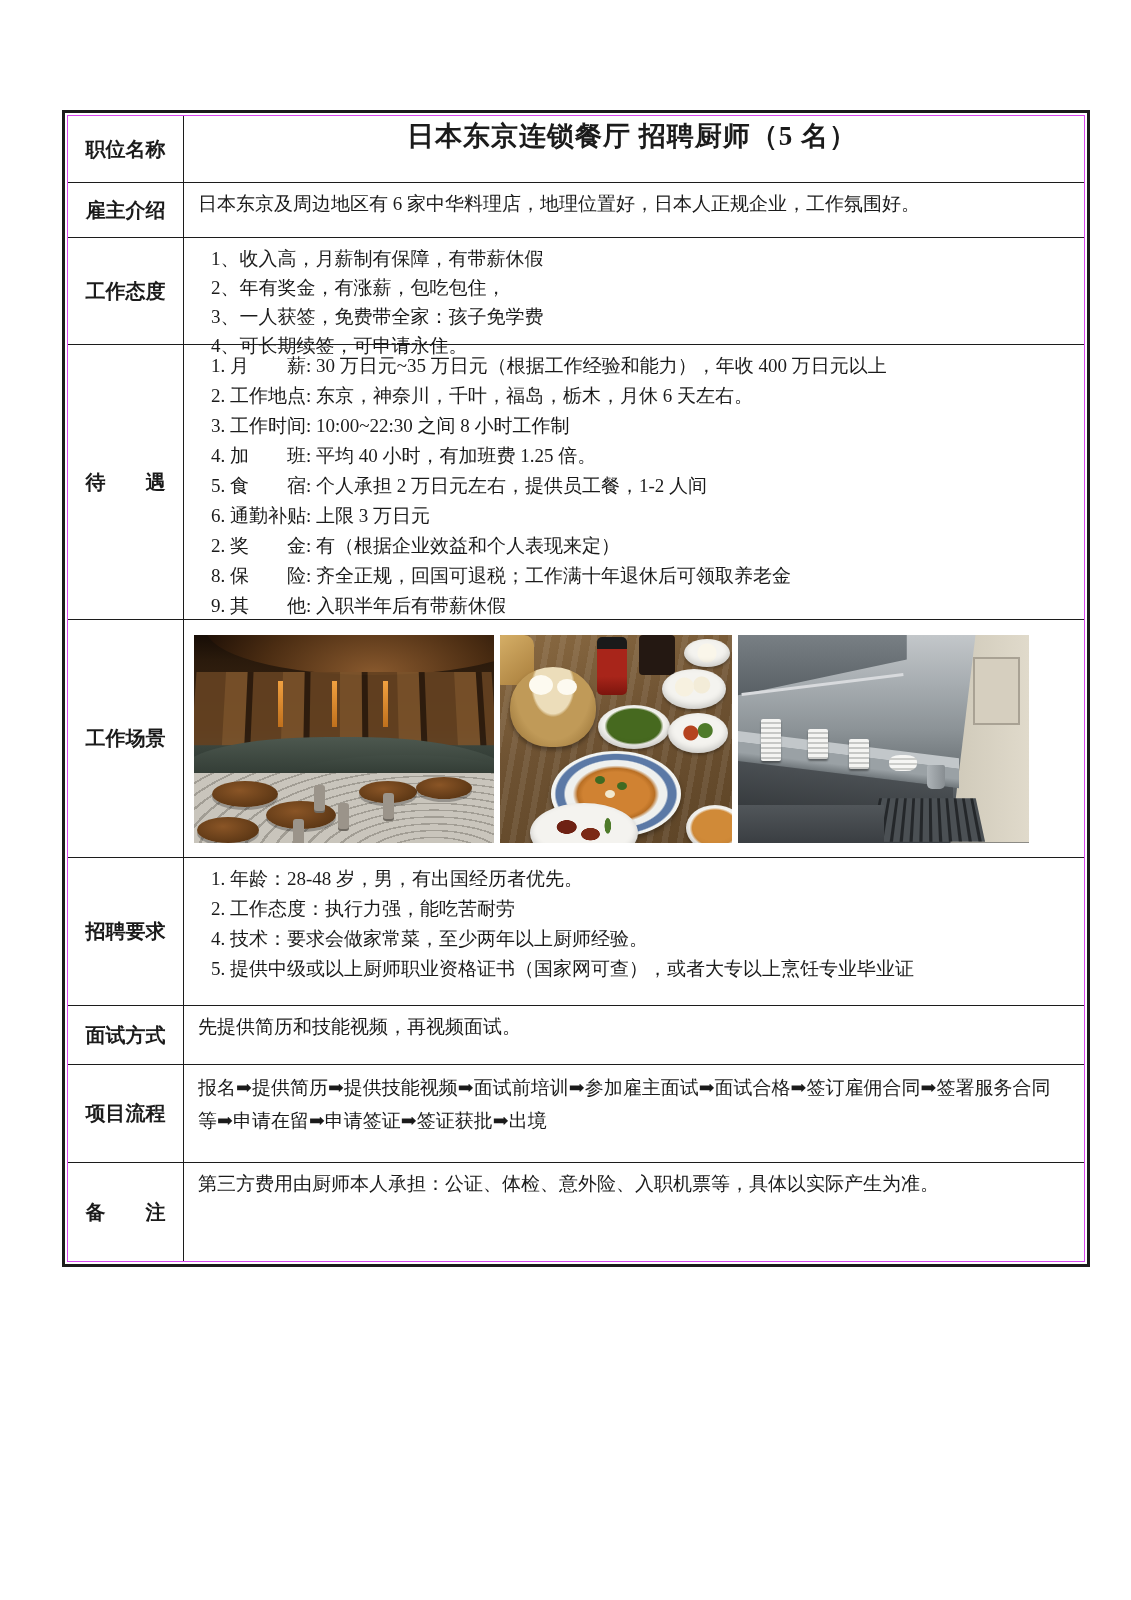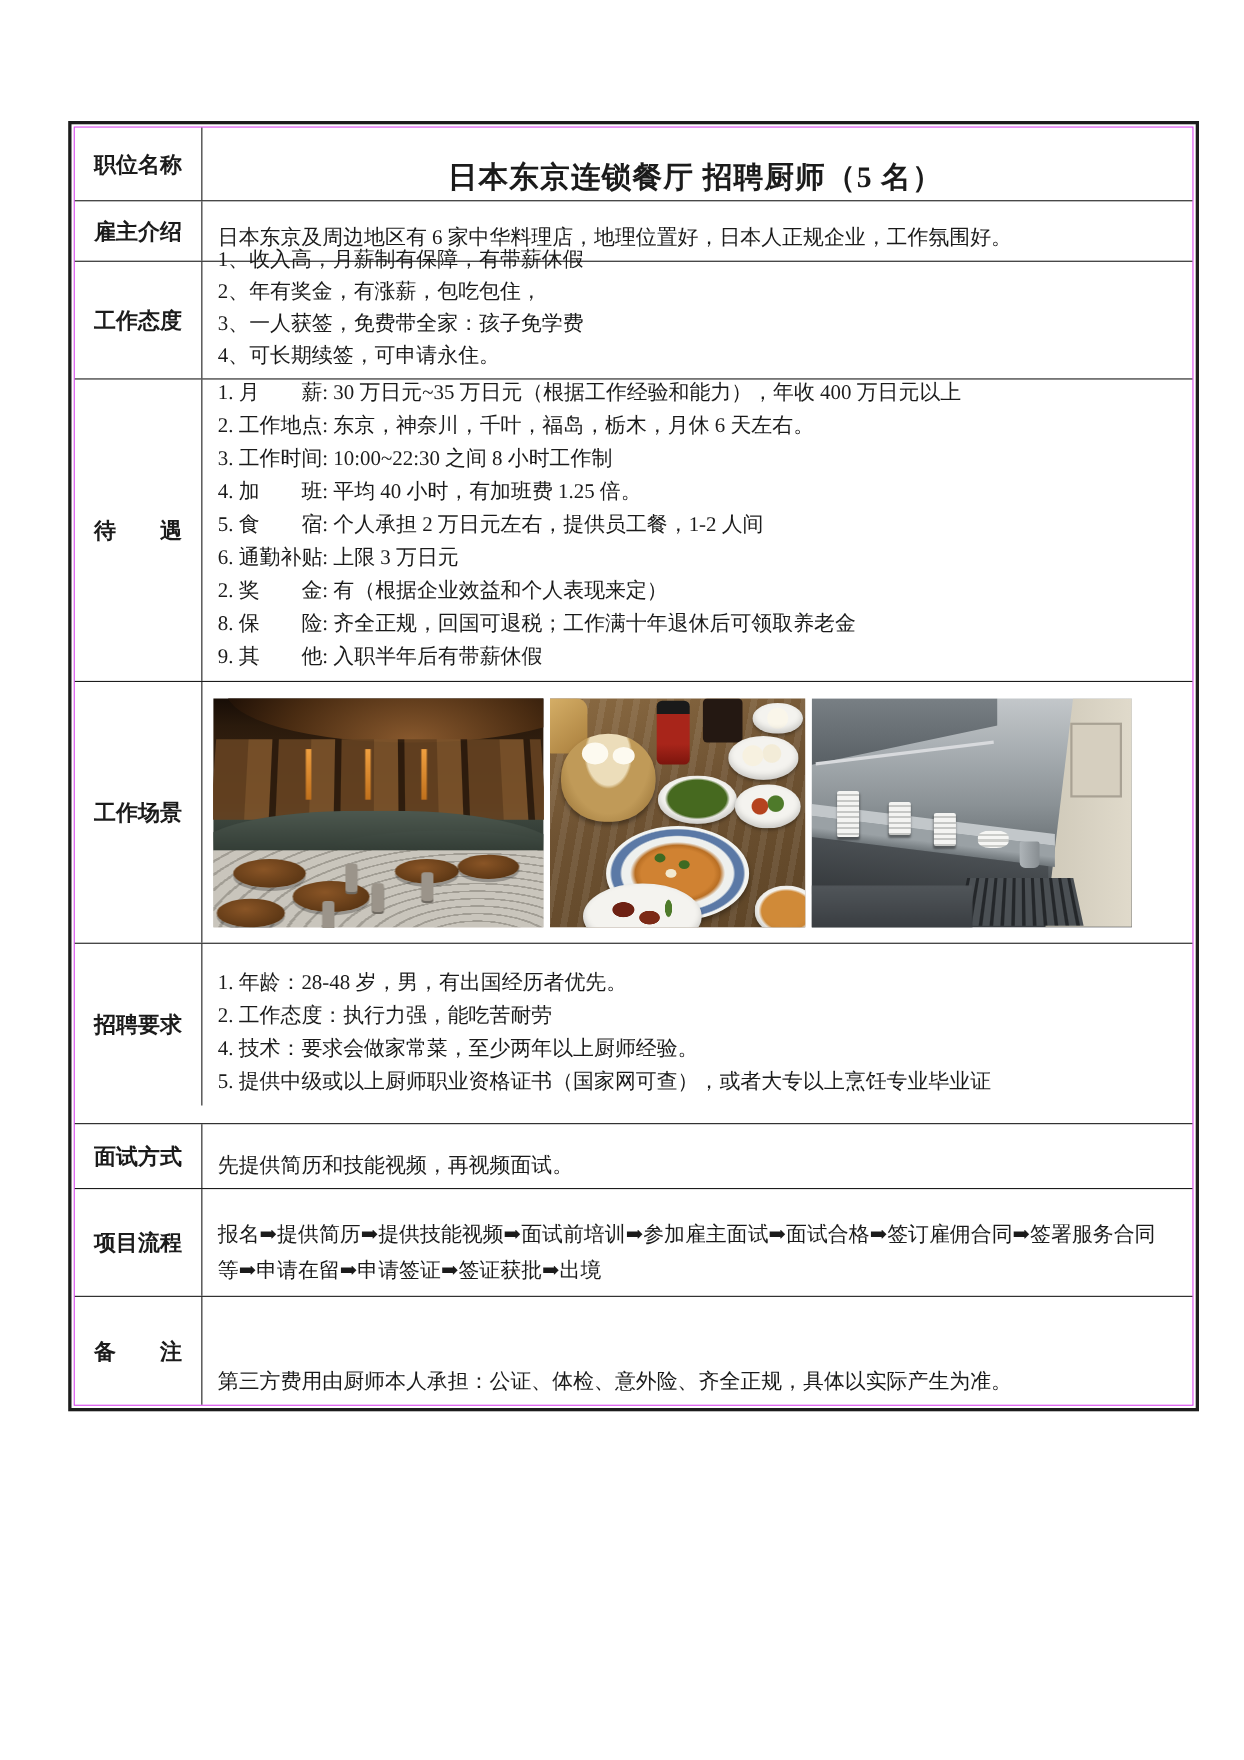--- a/index.html
+++ b/index.html
@@ -14,29 +14,29 @@
   .inner{border:1px solid #d946ef;}
   .row{display:flex;box-sizing:border-box;}
   .row + .row{border-top:1px solid #1c1c1c;}
   .cell{box-sizing:border-box;}
   .label-cell{
     width:116px;flex:0 0 116px;border-right:1px solid #1c1c1c;
     display:flex;align-items:center;justify-content:center;
     font-weight:bold;font-size:20px;text-align:center;
   }
   .content-cell{
-    flex:1;display:flex;flex-direction:column;justify-content:flex-end;
+    flex:1;display:flex;flex-direction:column;justify-content:flex-start;
     padding:6px 18px 6px 14px;font-size:19px;line-height:29px;
   }
   .r1{height:66px;} .r2{height:55px;} .r3{height:51px;} .r4{height:107px;}
-  .r5{height:275px;} .r6{height:238px;} .r7{height:148px;} .r8{height:59px;margin-top:16px;}
+  .r5{height:275px;} .r6{height:238px;} .r7{height:148px;} .r8{height:59px;}
   .r9{height:98px;} .r10{height:99px;}
   .title-cell{align-items:center;}
   .title-text{font-size:27px;font-weight:bold;letter-spacing:1px;}
-  .list .li{white-space:pre-wrap;}
+  .list .li{white-space:pre-wrap;margin-left:13px;}
   .r5 .content-cell{line-height:30px;}
   .r7 .content-cell{line-height:30px;}
   .r9 .content-cell{line-height:33px;}
   .flow-text{word-break:break-all;}
 
   
   .photos{flex-direction:row;justify-content:flex-start;align-items:center;gap:6px;padding:7px 10px;}
   .ph{position:relative;height:208px;overflow:hidden;background:#777;flex:0 0 auto;}
   .ph1{width:300px;}
   .ph2{width:232px;}
@@ -240,17 +240,17 @@
 
     <div class="row r9">
       <div class="cell label-cell">项目流程</div>
       <div class="cell content-cell">
         <div class="flow-text">报名➡提供简历➡提供技能视频➡面试前培训➡参加雇主面试➡面试合格➡签订雇佣合同➡签署服务合同等➡申请在留➡申请签证➡签证获批➡出境</div>
       </div>
     </div>
 
     <div class="row r10">
       <div class="cell label-cell">备　　注</div>
-      <div class="cell content-cell">第三方费用由厨师本人承担：公证、体检、意外险、齐全正规，具体以实际产生为准。</div>
+      <div class="cell content-cell">第三方费用由厨师本人承担：公证、体检、意外险、入职机票等，具体以实际产生为准。</div>
     </div>
 
   </div>
 </div>
 
 </body></html>

